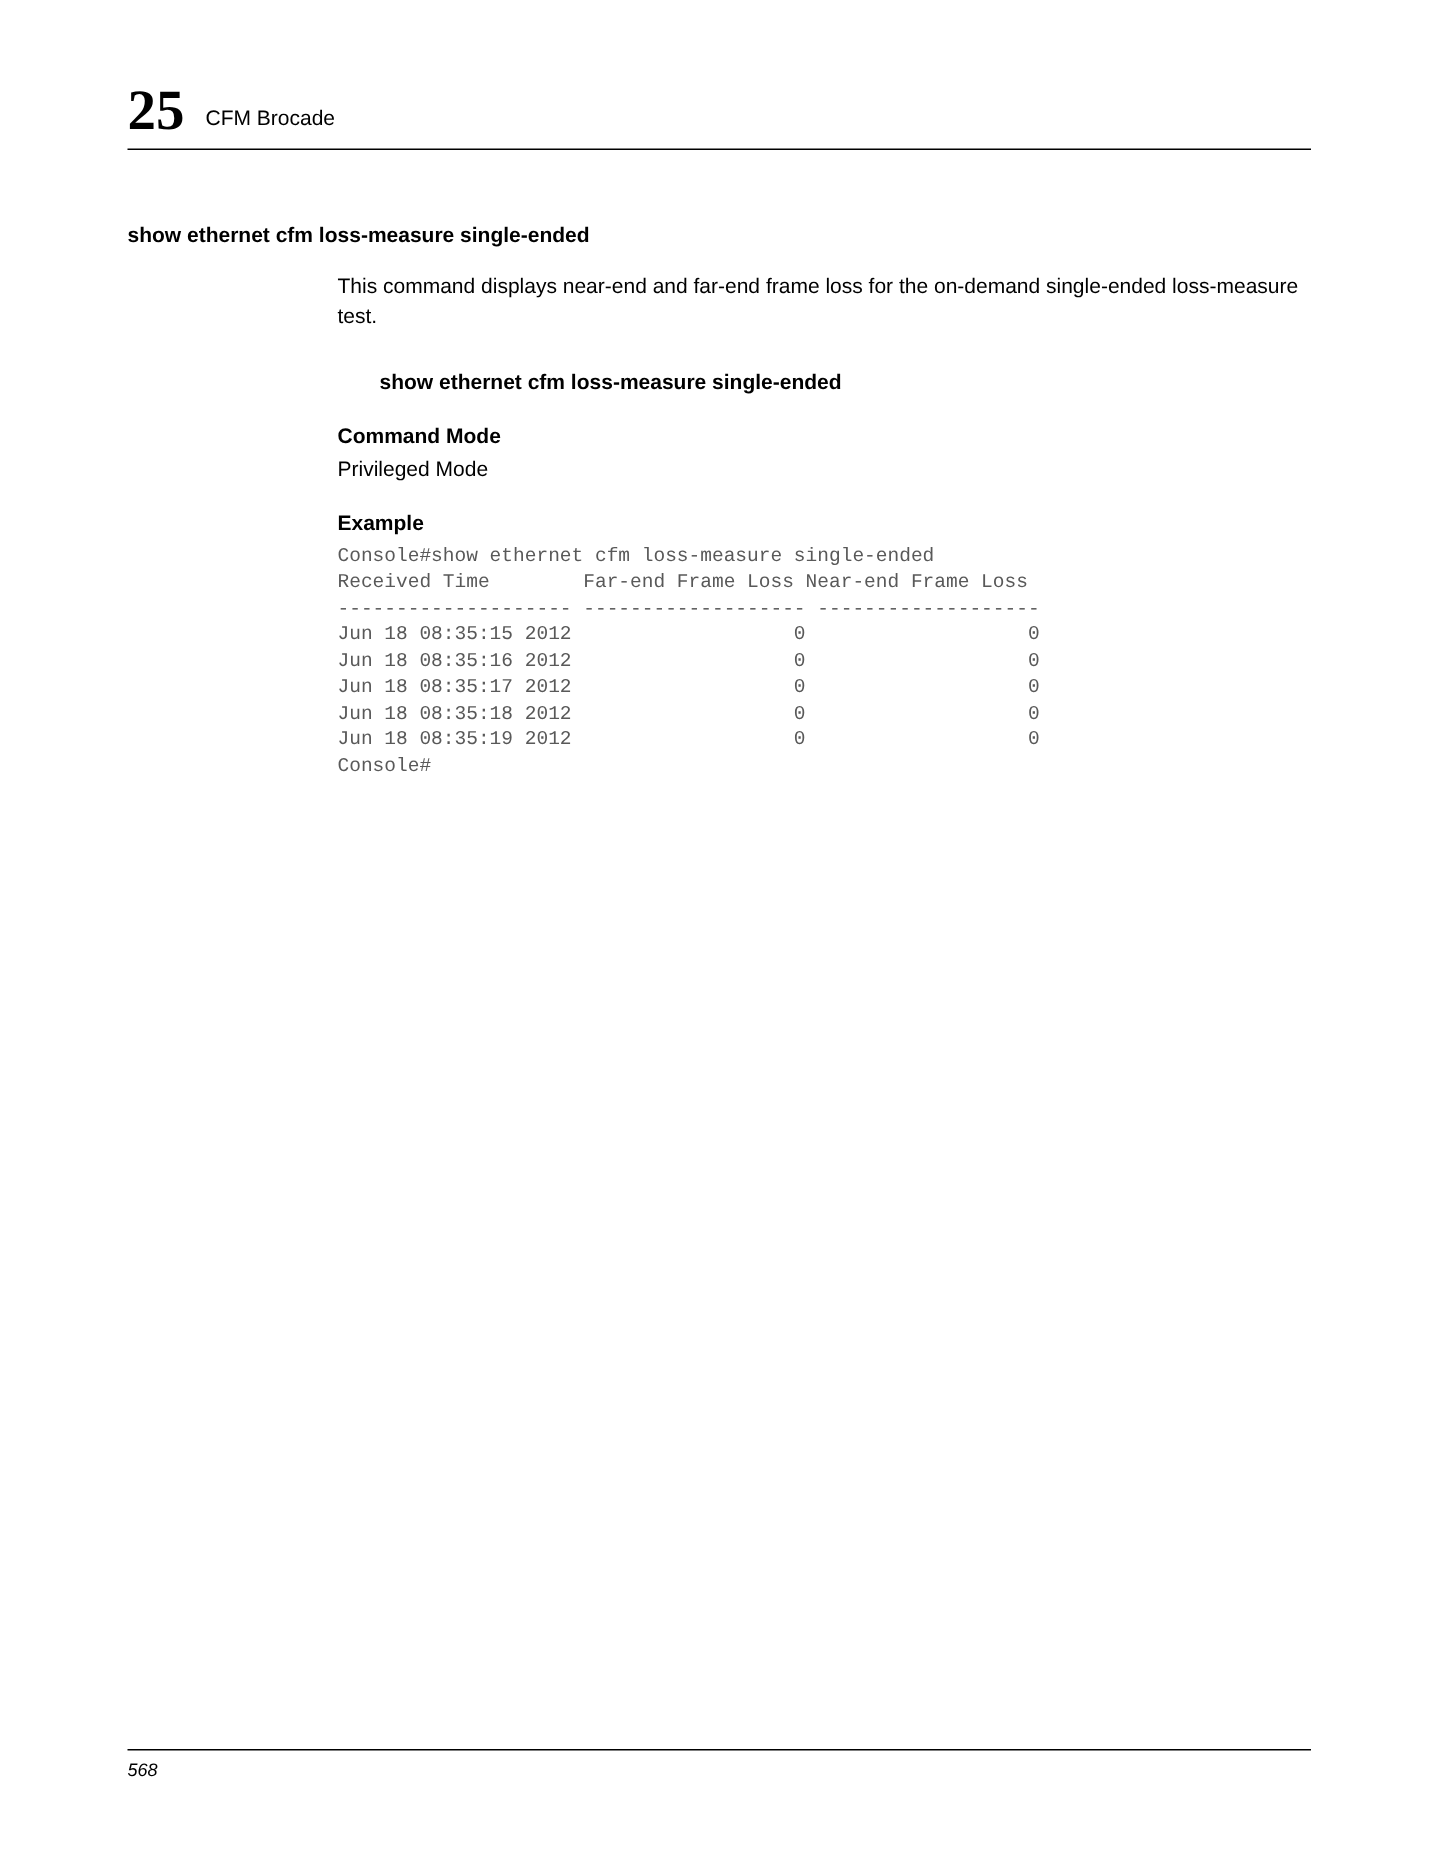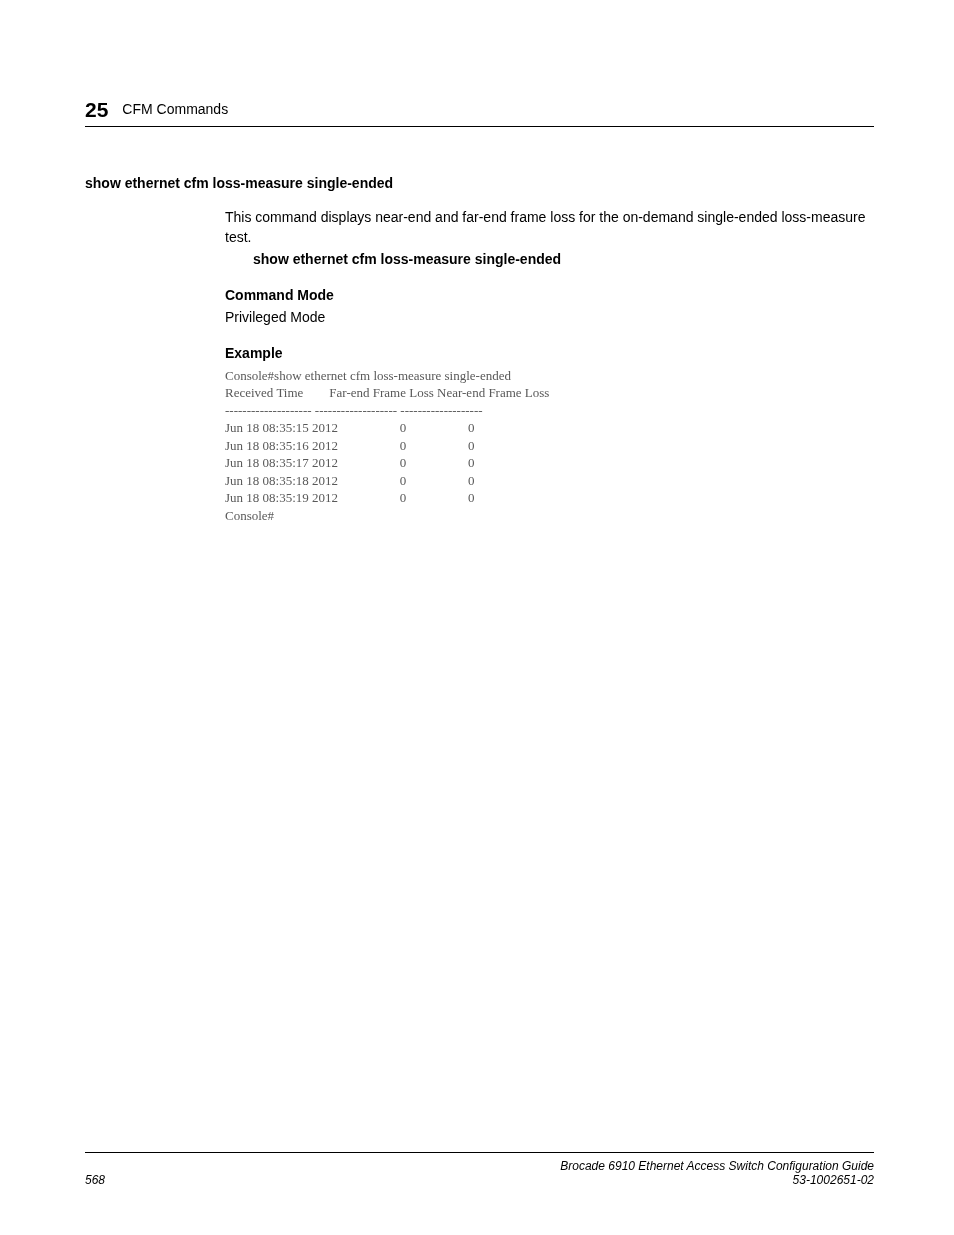--- a/index.html
+++ b/index.html
@@ -20,63 +20,62 @@
     position: relative;
   }
   .header-row {
     display: flex;
     align-items: baseline;
     border-bottom: 1px solid #000;
     padding-bottom: 6px;
     margin-bottom: 48px;
   }
   .chapter-number {
-    font-size: 21px;
+    font-size: 38px;
     font-weight: bold;
-    font-family: Liberation Sans, sans-serif;
+    font-family: Liberation Serif, serif;
     margin-right: 14px;
     line-height: 1;
-    margin-top: 44px;
   }
   .chapter-title {
     font-size: 14px;
     position: relative;
     top: -3px;
   }
   .command-heading {
     font-size: 14px;
     font-weight: bold;
     margin-bottom: 16px;
   }
   .content-block {
     margin-left: 140px;
   }
   .description {
     font-size: 14px;
     line-height: 1.45;
-    margin-bottom: 3px;
+    margin-bottom: 25px;
   }
   .subheading {
     font-size: 14px;
     font-weight: bold;
     margin-top: 20px;
     margin-bottom: 6px;
   }
   .syntax-line {
     font-size: 14px;
     font-weight: bold;
     margin-left: 28px;
     margin-bottom: 16px;
   }
   .mode-text {
     font-size: 14px;
     margin-bottom: 16px;
   }
   .code-block {
-    font-family: Liberation Serif, serif;
+    font-family: Liberation Mono, monospace;
     font-size: 13px;
     white-space: pre;
     line-height: 1.35;
     color: #595959;
     margin-top: 4px;
   }
   .footer {
     position: absolute;
     bottom: 48px;
     left: 85px;
@@ -97,21 +96,21 @@
     font-style: italic;
   }
 </style>
 </head>
 <body>
 
 <div class="page">
 
   <div class="header-row">
     <div class="chapter-number">25</div>
-    <div class="chapter-title">CFM Commands</div>
+    <div class="chapter-title">CFM Brocade</div>
   </div>
 
   <div class="command-heading">show ethernet cfm loss-measure single-ended</div>
 
   <div class="content-block">
 
     <div class="description">This command displays near-end and far-end frame loss for the on-demand single-ended loss-measure test.</div>
 
     <div class="syntax-line">show ethernet cfm loss-measure single-ended</div>
 
@@ -126,19 +125,15 @@
 Jun 18 08:35:16 2012                   0                   0
 Jun 18 08:35:17 2012                   0                   0
 Jun 18 08:35:18 2012                   0                   0
 Jun 18 08:35:19 2012                   0                   0
 Console#</div>
 
   </div>
 
   <div class="footer">
     <div class="footer-left">568</div>
-    <div class="footer-right">
-      <div>Brocade 6910 Ethernet Access Switch Configuration Guide</div>
-      <div>53-1002651-02</div>
-    </div>
   </div>
 
 </div>
 
 </body></html>

